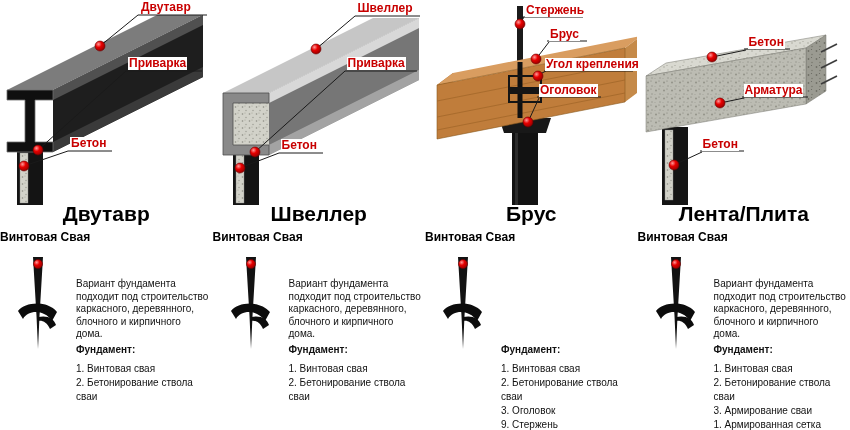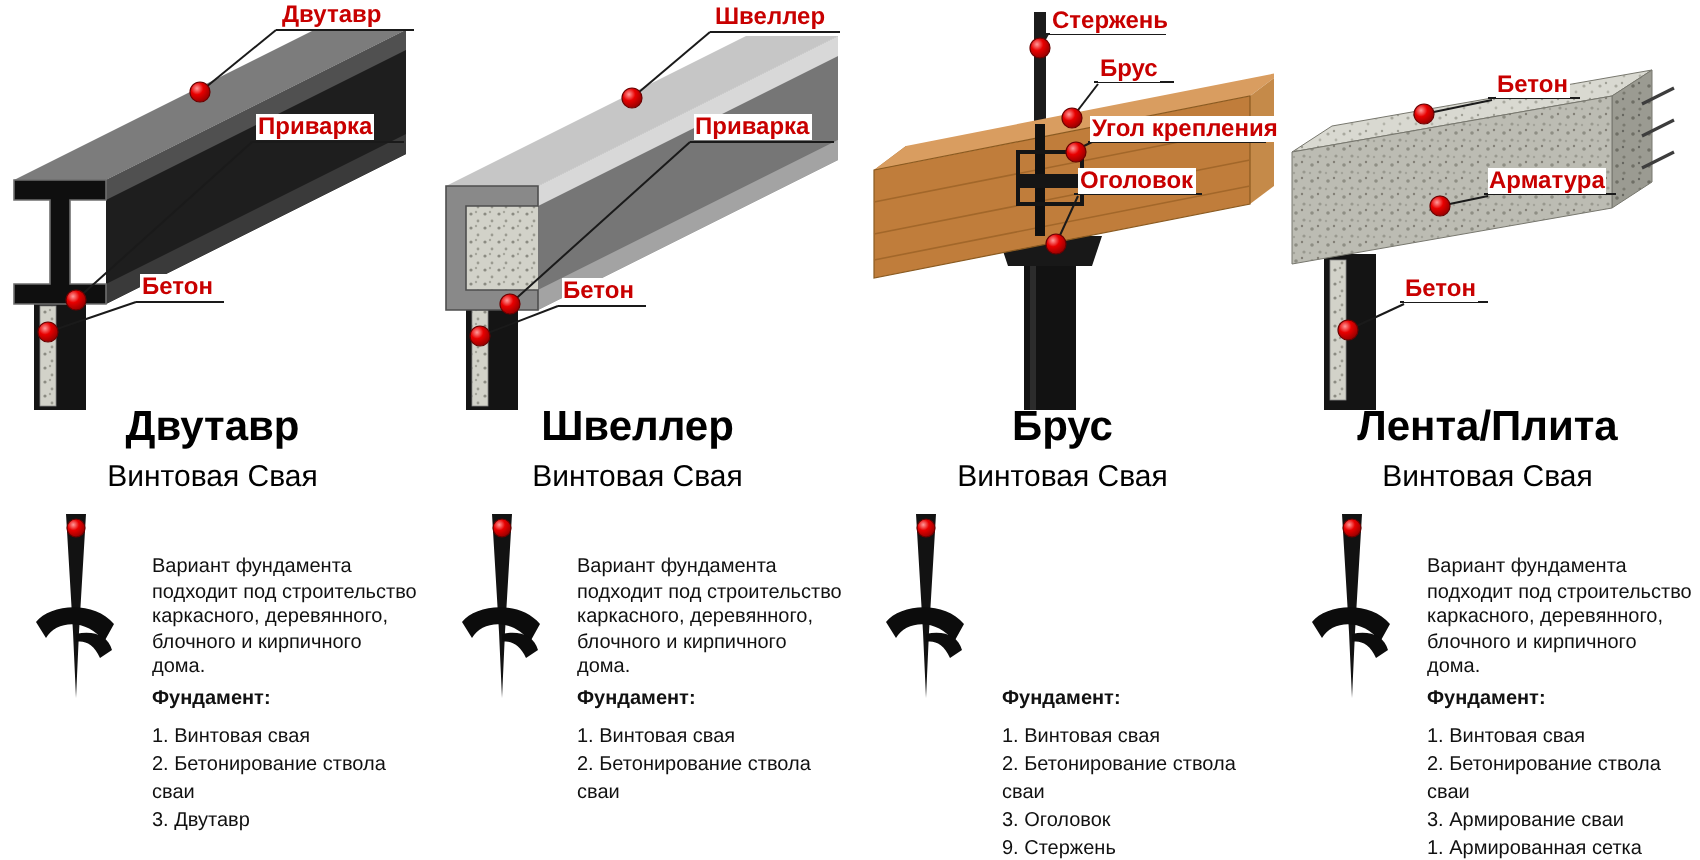--- a/index.html
+++ b/index.html
@@ -4,21 +4,21 @@
 <style>
   *{box-sizing:border-box}
   html,body{margin:0;padding:0;background:#fff}
   body{font-family:"Liberation Sans",sans-serif}
   .board{position:relative;width:850px;height:430px;background:#fff;overflow:hidden;display:flex}
   .col{position:relative;width:212.5px;height:320px;flex:0 0 212.5px}
   .illus{position:absolute;left:0;top:0;width:212px;height:205px}
   .art{position:absolute;left:0;top:0;width:212px;height:205px}
   .callout{position:absolute;font-weight:700;font-size:12px;line-height:13px;color:#c80000;background:#fff;padding:0 1px;white-space:nowrap}
   .title{position:absolute;top:202px;left:0;width:100%;text-align:center;font-size:21px;font-weight:700;color:#000}
-  .subtitle{position:absolute;top:230px;left:0;width:100%;text-align:center;font-size:15px;font-weight:400;color:#000}
+  .subtitle{position:absolute;top:230px;left:0;width:100%;text-align:left;font-size:12px;font-weight:700;color:#000}
   .pileicon{position:absolute;left:16px;top:254px;width:44px;height:100px}
   .desc{position:absolute;left:76px;top:278px;width:134px;font-size:10px;line-height:12.5px;color:#111}
   .listblock{position:absolute;left:76px;top:343px;width:136px;font-size:10px;line-height:14px;color:#111}
   .list-title{font-weight:700;margin-bottom:5px}
 </style>
 </head>
 <body>
 
 <svg width="0" height="0" style="position:absolute" aria-hidden="true">
   <defs>
@@ -92,21 +92,20 @@
       <path d="M2,57 C9,48 31,46 41,58 L36,67 C28,55 12,56 7,65 Z" fill="#0c0c0c"></path>
       <path d="M22,63 C31,61 38,64 40,71 L34,75 C31,68 26,66 22,67 Z" fill="#0c0c0c"></path>
       <circle cx="22" cy="10" r="4.5" fill="url(#rg)" stroke="#6b0000" stroke-width="0.6"></circle>
     </svg>
     <div class="desc">Вариант фундамента подходит под строительство каркасного, деревянного, блочного и кирпичного дома.</div>
     <div class="listblock">
       <div class="list-title">Фундамент:</div>
       <div class="list">
           <div class="list-item">1. Винтовая свая</div>
           <div class="list-item">2. Бетонирование ствола сваи</div>
-          <div class="list-item">3. Двутавр</div>
         </div>
     </div>
   </div>
 
   <div class="col">
     <div class="illus">
       <svg class="art" viewBox="0 0 212 205">
         <rect x="20" y="152" width="26" height="53" fill="#141414"></rect>
         <rect x="23" y="155" width="8" height="48" fill="url(#speck)" stroke="#8a8a8a" stroke-width="0.4"></rect>
         <rect x="20" y="103" width="36" height="42" fill="url(#speck)"></rect>

